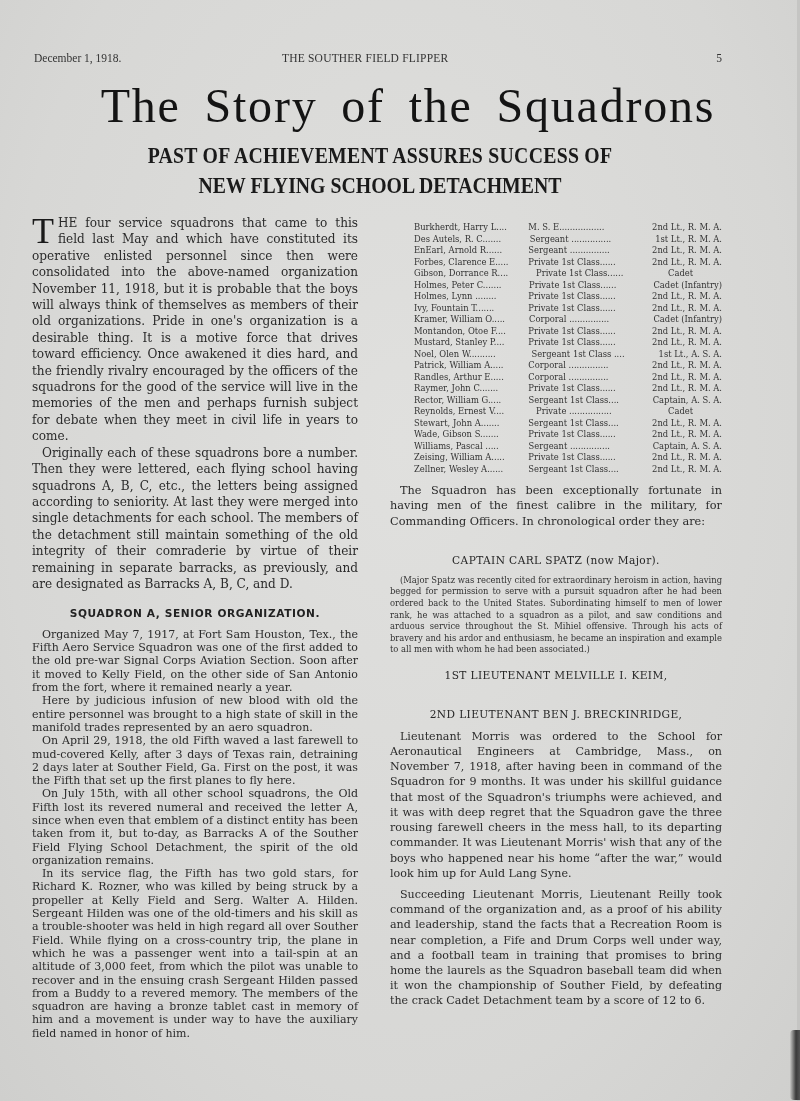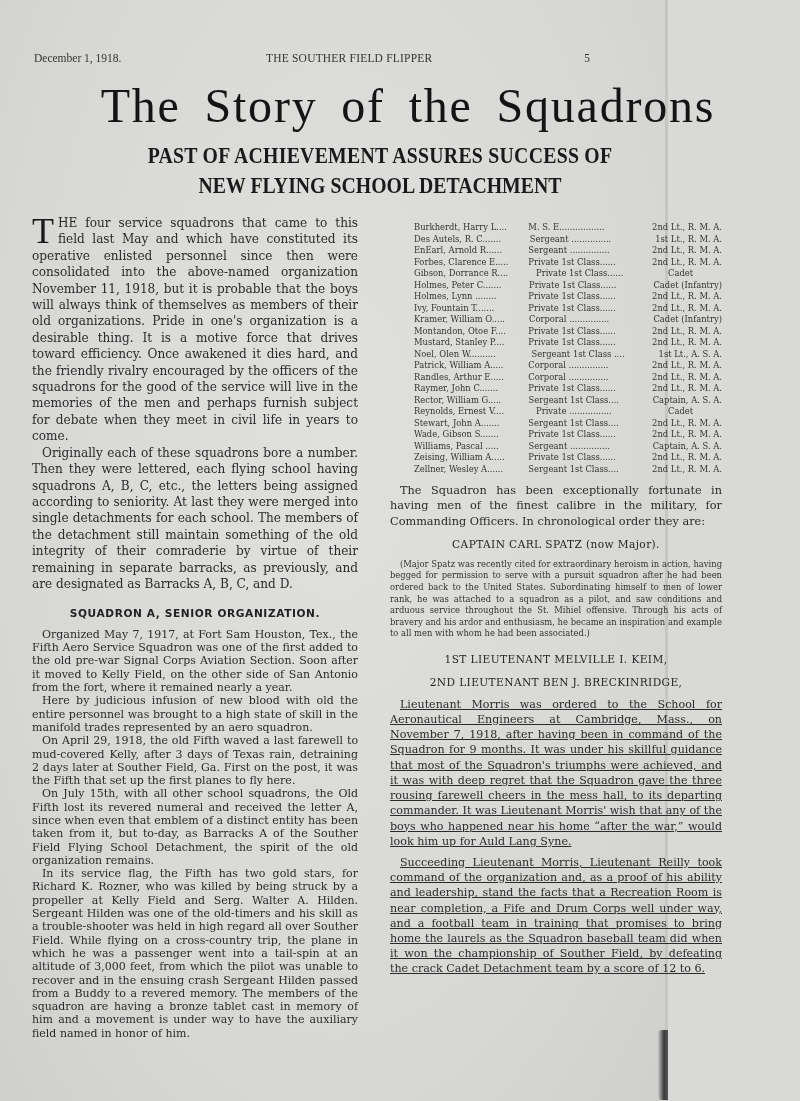--- a/index.html
+++ b/index.html
@@ -4,29 +4,29 @@
 <style>
   html, body { margin: 0; padding: 0; }
   body {
     width: 800px; height: 1101px; overflow: hidden;
     background: #d9d9d7;
     font-family: "DejaVu Serif", "Liberation Serif", serif;
     color: #2a2a2a;
     position: relative;
   }
   .page {
-    position: absolute; left: 0; top: 0; width: 668px; height: 1101px;
+    position: absolute; left: 0; top: 0; width: 800px; height: 1101px;
     background: radial-gradient(ellipse at 50% 40%, #e0e0de 0%, #d7d7d5 70%, #cfcfcd 100%);
   }
   .running-head {
     position: absolute; top: 52px; left: 34px; right: 78px;
     font-family: "Liberation Serif", serif; font-size: 11.5px; color: #333;
   }
   .rh-date { position: absolute; left: 0; }
-  .rh-title { position: absolute; left: 232px; letter-spacing: 0.2px; text-align: right; }
+  .rh-title { position: absolute; left: 248px; letter-spacing: 0.2px; text-align: right; }
   .rh-page { position: absolute; right: 0; }
 
   .title {
     position: absolute; top: 78px; left: 0; width: 760px; text-align: center;
     font-family: "Liberation Serif", serif; font-size: 48px; letter-spacing: 1.8px;
     color: #141414; font-weight: normal; word-spacing: 10px; padding-left: 28px;
   }
   .subtitle {
     position: absolute; left: 0; width: 760px; text-align: center;
     font-family: "Liberation Serif", serif; font-weight: bold; color: #1a1a1a;
@@ -61,24 +61,24 @@
   .right-intro p { text-indent: 10px; }
 
   .roster { margin-top: 8px; font-family: "DejaVu Serif", serif; font-size: 8.4px; line-height: 11.5px; color: #333; }
   .roster .hdr { position: relative; height: 12px; }
   .roster .hdr span { position: absolute; }
   .roster .row { display: flex; white-space: nowrap; }
   .roster .name { width: 122px; overflow: hidden; margin-left: 24px; }
   .roster .grade { width: 132px; overflow: hidden; }
   .roster .rank { flex: 1; }
 
-  .officer { text-align: center; font-size: 10.6px; letter-spacing: 0.4px; margin: 8px 0 6px 0; color: #262626; }
+  .officer { text-align: center; font-size: 10.6px; letter-spacing: 0.4px; margin: 24px 0 6px 0; color: #262626; }
   .note { font-size: 8.4px; line-height: 11.6px; text-align: justify; color: #333; }
   .note p { text-indent: 10px; }
-  .after p { font-size: 11.1px; line-height: 15.2px; text-decoration: underline; }
+  .after p { font-size: 11.1px; line-height: 15.2px; }
   .blot {
     position: absolute; right: 0; top: 1030px; width: 10px; height: 70px;
     background: linear-gradient(90deg, #c8c8c6, #3a3a3a 60%, #555);
     border-radius: 4px 0 0 4px;
   }
   .edge { position: absolute; right: 0; top: 0; width: 3px; height: 1101px; background: #c5c5c3; }
 </style>
 </head>
 <body>
 

